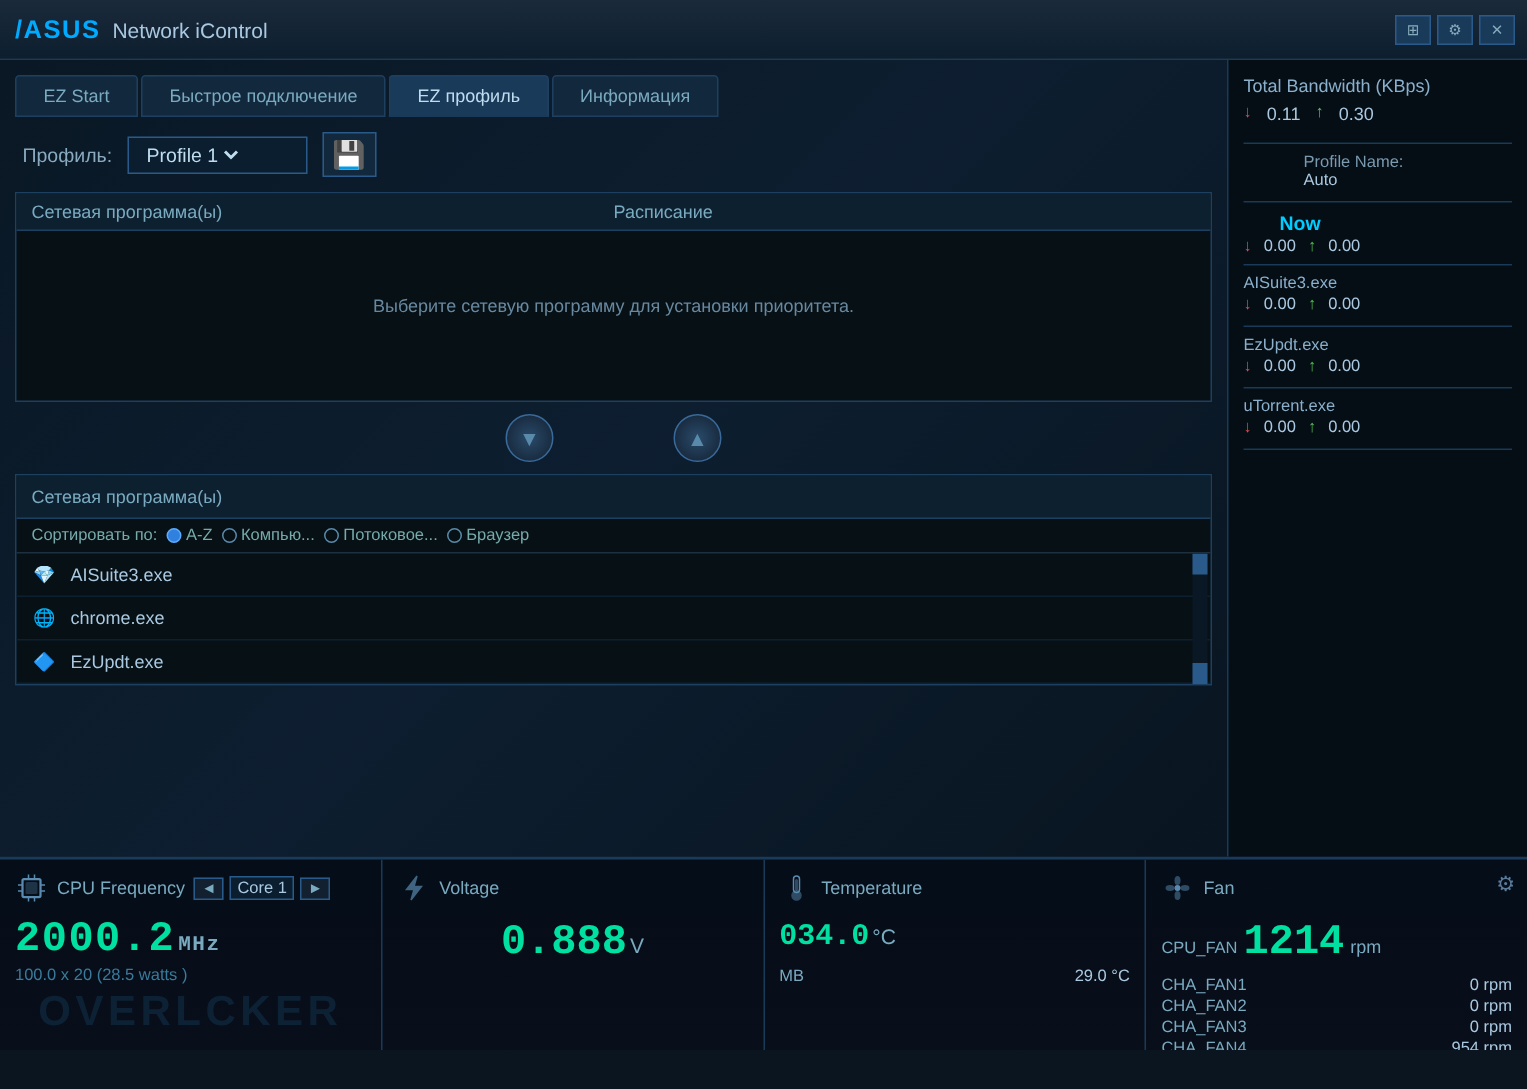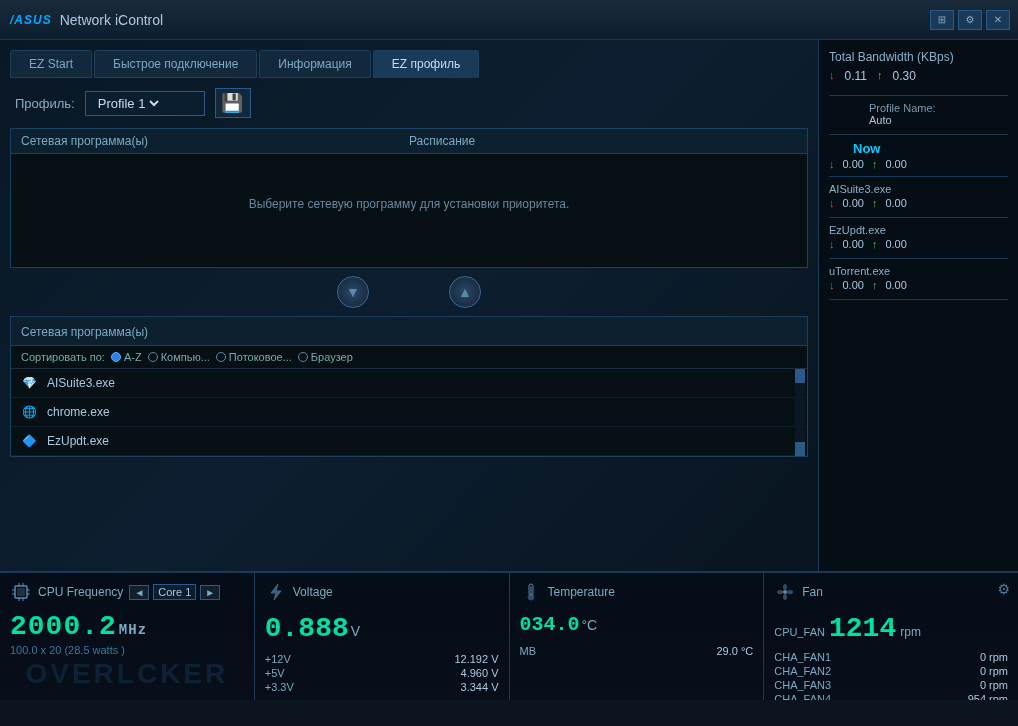--- a/index.html
+++ b/index.html
@@ -24,23 +24,22 @@
     }
     #titlebar .logo {
       display: flex;
       align-items: center;
       padding-left: 10px;
       gap: 8px;
     }
     .asus-logo {
       color: #00aaff;
       font-weight: bold;
-      font-size: 12px;
+      font-size: 17px;
       letter-spacing: 1px;
-      font-style: italic;
     }
     .app-title {
       color: #aac8e0;
       font-size: 14px;
     }
     .titlebar-controls {
       margin-left: auto;
       display: flex;
       align-items: center;
       gap: 4px;
@@ -493,22 +492,22 @@
   </div>
 </div>
 
 <div id="main">
 
   <div id="left-panel">
 
     <div class="tabs">
       <div class="tab">EZ Start</div>
       <div class="tab">Быстрое подключение</div>
+      <div class="tab active">EZ профиль</div>
       <div class="tab">Информация</div>
-      <div class="tab active">EZ профиль</div>
     </div>
 
     <div class="profile-row">
       <span class="profile-label">Профиль:</span>
       <div class="profile-select">
         <select>
           <option>Profile 1</option>
           <option>Profile 2</option>
           <option>Auto</option>
         </select>
@@ -669,37 +668,23 @@
 
   <div class="bottom-section">
     <div class="section-header">
       <div class="section-icon">
         <svg width="20" height="20" viewBox="0 0 20 20" fill="none">
           <polygon points="12,2 5,11 10,11 8,18 15,9 10,9" stroke="#5a8ab0" stroke-width="1" fill="#5a8ab0" opacity="0.7"></polygon>
         </svg>
       </div>
       <span class="section-title">Voltage</span>
     </div>
-    <div style="display:flex; align-items:baseline; gap:2px; margin: 4px 0;">
+    <div style="display:flex; align-items:baseline; gap:2px; margin: 4px 0; justify-content: center;">
       <span class="voltage-big">0.888</span>
       <span class="voltage-unit">V</span>
-    </div>
-    <div class="voltage-rows">
-      <div class="voltage-row">
-        <span>+12V</span>
-        <span class="val"><span>12.192</span> <span>V</span></span>
-      </div>
-      <div class="voltage-row">
-        <span>+5V</span>
-        <span class="val"><span>4.960</span> <span>V</span></span>
-      </div>
-      <div class="voltage-row">
-        <span>+3.3V</span>
-        <span class="val"><span>3.344</span> <span>V</span></span>
-      </div>
     </div>
   </div>
 
   <div class="bottom-section">
     <div class="section-header">
       <div class="section-icon">
         <svg width="20" height="20" viewBox="0 0 20 20" fill="none">
           <rect x="8" y="2" width="4" height="11" rx="2" stroke="#5a8ab0" stroke-width="1" fill="none"></rect>
           <circle cx="10" cy="15" r="3" stroke="#5a8ab0" stroke-width="1" fill="#5a8ab0" opacity="0.5"></circle>
           <rect x="9" y="4" width="2" height="8" rx="1" fill="#5a8ab0" opacity="0.5"></rect>

